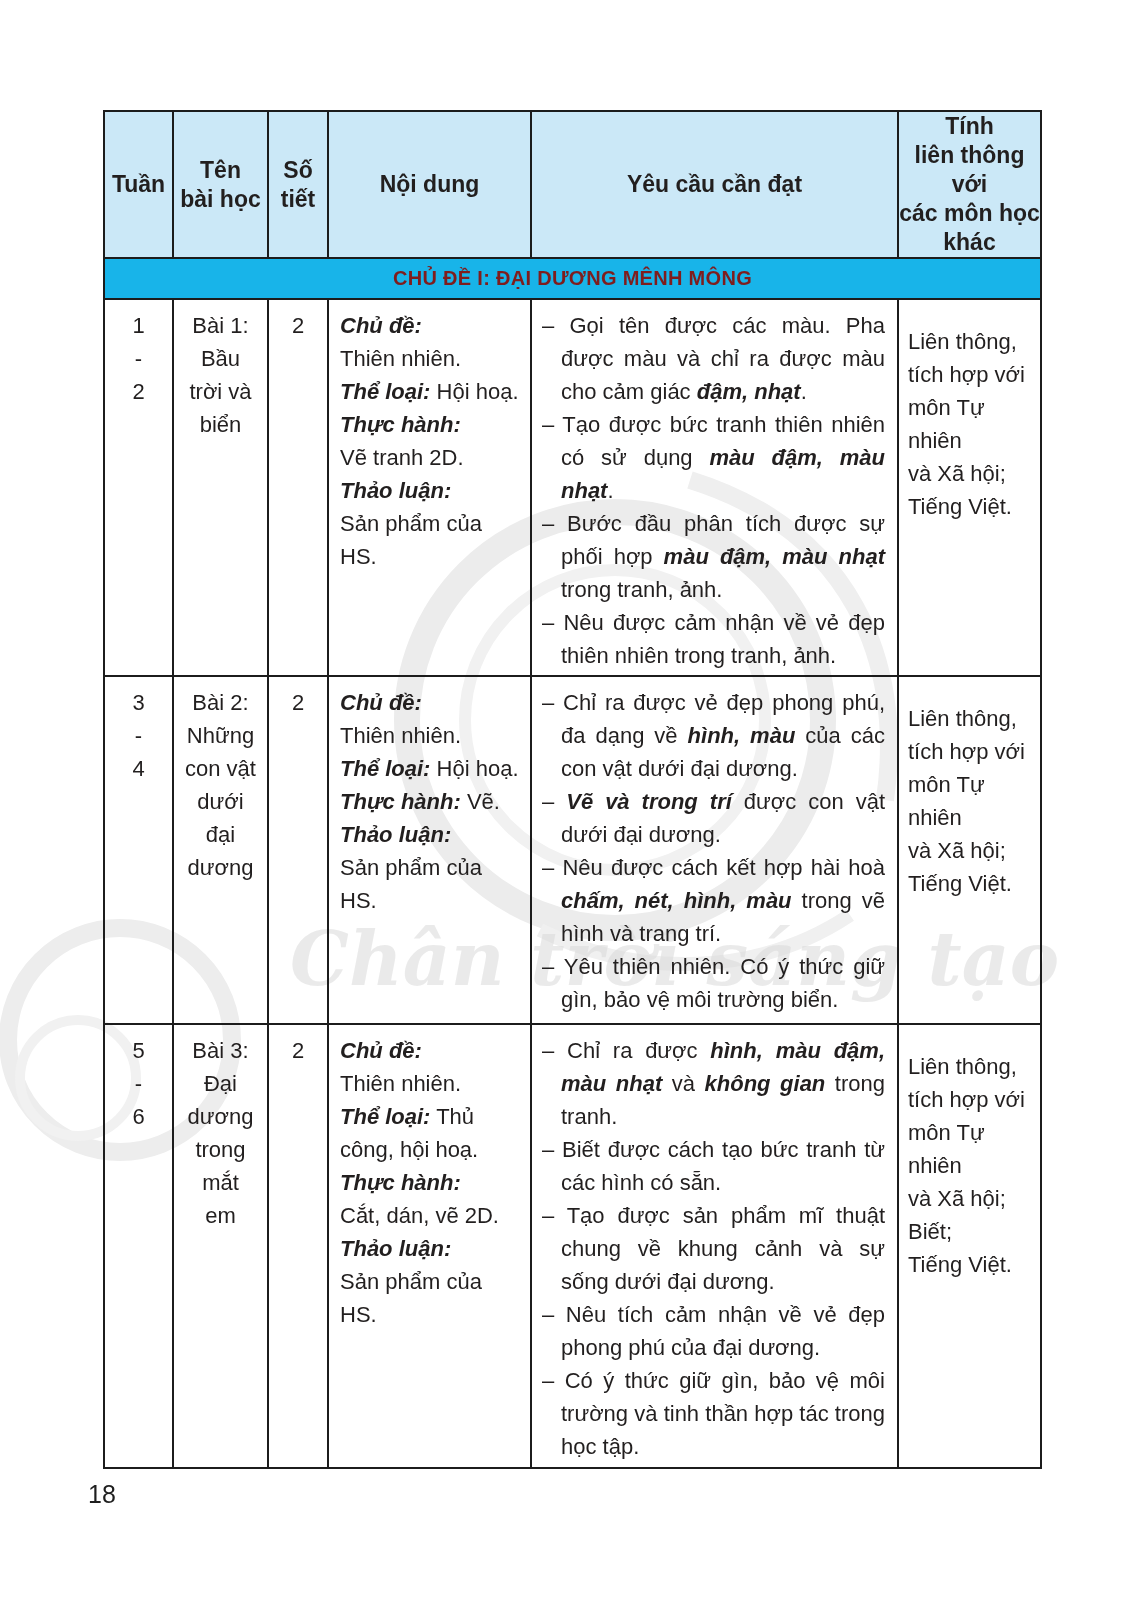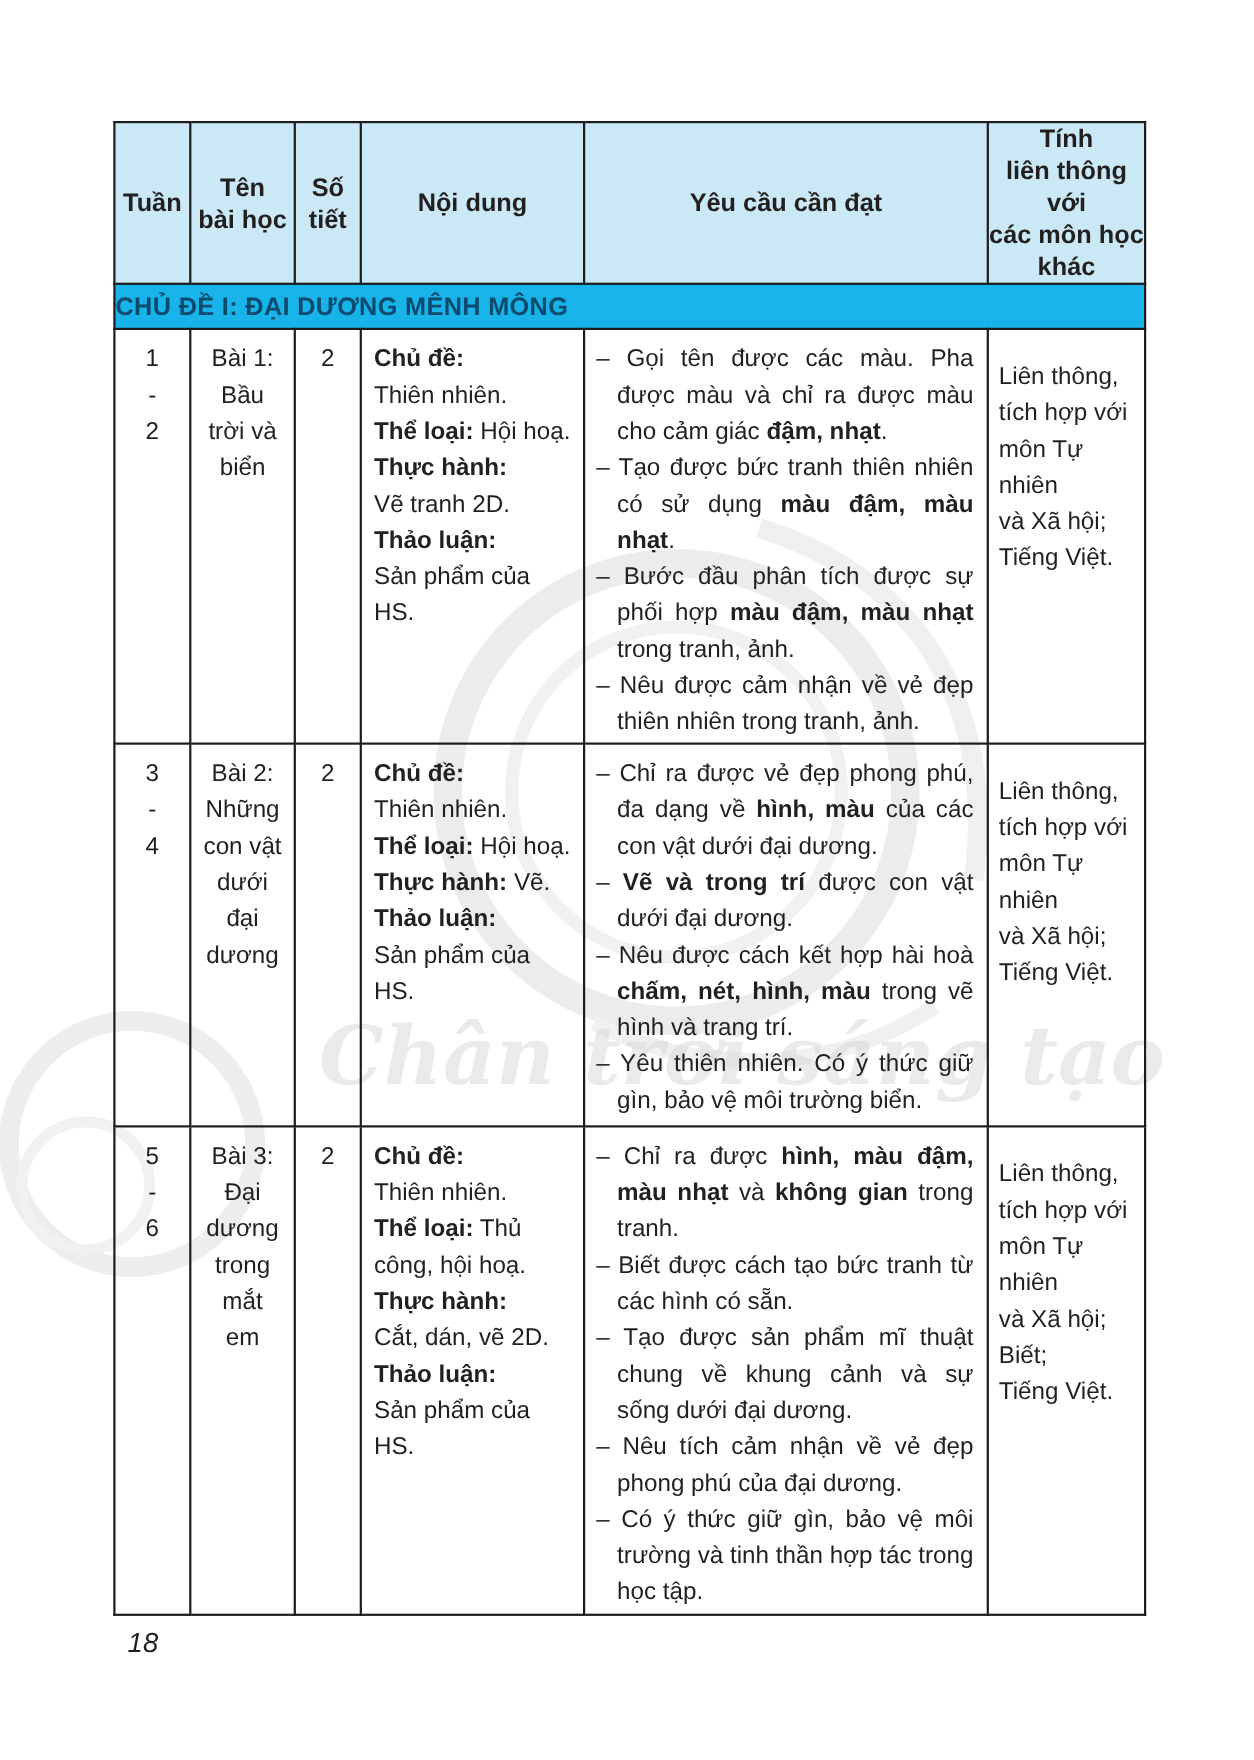--- a/index.html
+++ b/index.html
@@ -22,36 +22,36 @@
   .plan th,.plan td{border:2.5px solid var(--border,#1c1c1c);vertical-align:top;padding:0;background:transparent;}
   .plan thead tr.head{height:142px;}
   .plan thead tr.head th{
     background:var(--header-bg,#cbe8f7);
     vertical-align:middle;text-align:center;
     font-weight:bold;font-size:23px;line-height:29px;white-space:pre-line;
   }
   .plan thead tr.section{height:41px;}
   .plan thead tr.section th{
     background:var(--section-bg,#18b4e9);
-    color:#0c4a6e;font-weight:bold;font-size:23px;
-    text-align:left;vertical-align:middle;letter-spacing:.3px;
+    color:#7f1d1d;font-weight:bold;font-size:20px;
+    text-align:center;vertical-align:middle;letter-spacing:.3px;
   }
   .row-0{height:377px;} .row-1{height:348px;} .row-2{height:444px;}
   .plan td{line-height:33px;}
   td.weeks,td.lesson,td.periods{text-align:center;padding-top:9px;}
   td.content{padding:9px 6px 0 11px;}
   td.reqs{padding:9px 12px 0 10px;border-radius:15px;}
   td.integration{padding:25px 4px 0 9px;}
   .req{padding-left:19px;text-indent:-19px;text-align:justify;}
   .line,.cline{display:block;}
-  b{font-weight:bold;}
+  b{font-weight:bold;font-style:italic;}
 
   .pageno{
-    position:absolute;left:116px;top:1480px;z-index:1;
-    font-size:25px;color:#1e1e1e;font-style:italic;
+    position:absolute;left:88px;top:1480px;z-index:1;
+    font-size:25px;color:#1e1e1e;
   }
 </style>
 </head>
 <body>
 
 <div class="page">
 
   <svg class="watermark" width="1140" height="1600" viewBox="0 0 1140 1600">
     <circle cx="615" cy="720" r="208" fill="none" stroke="#ececec" stroke-width="26"></circle>
     <circle cx="615" cy="720" r="150" fill="none" stroke="#f1f1f1" stroke-width="12"></circle>

